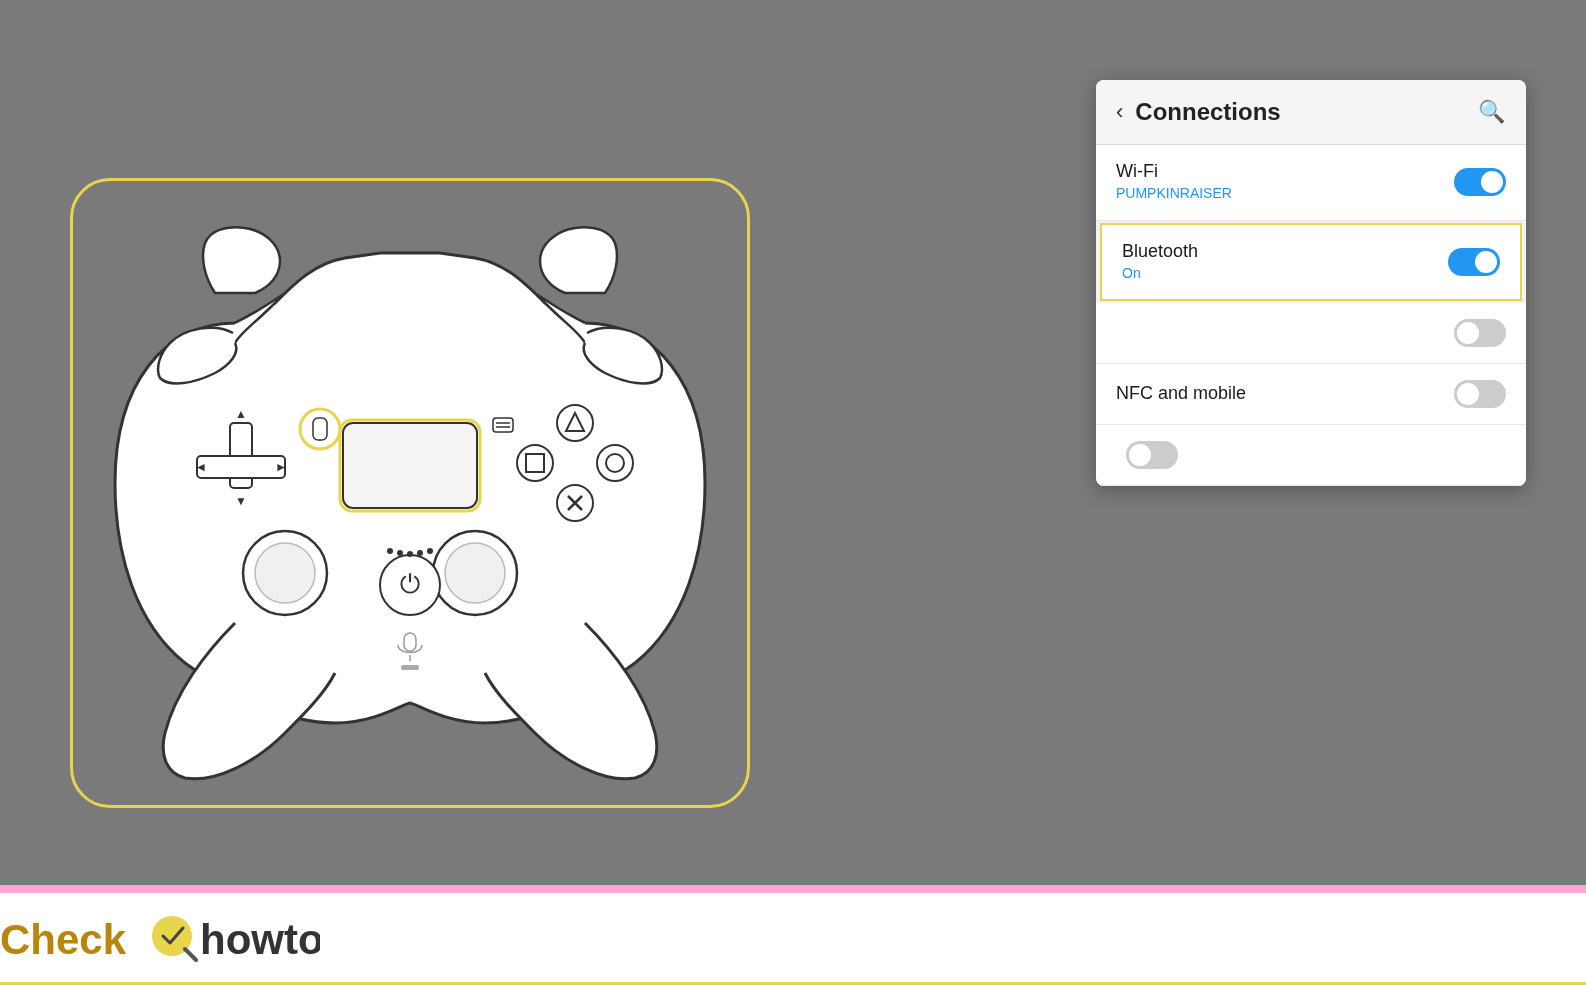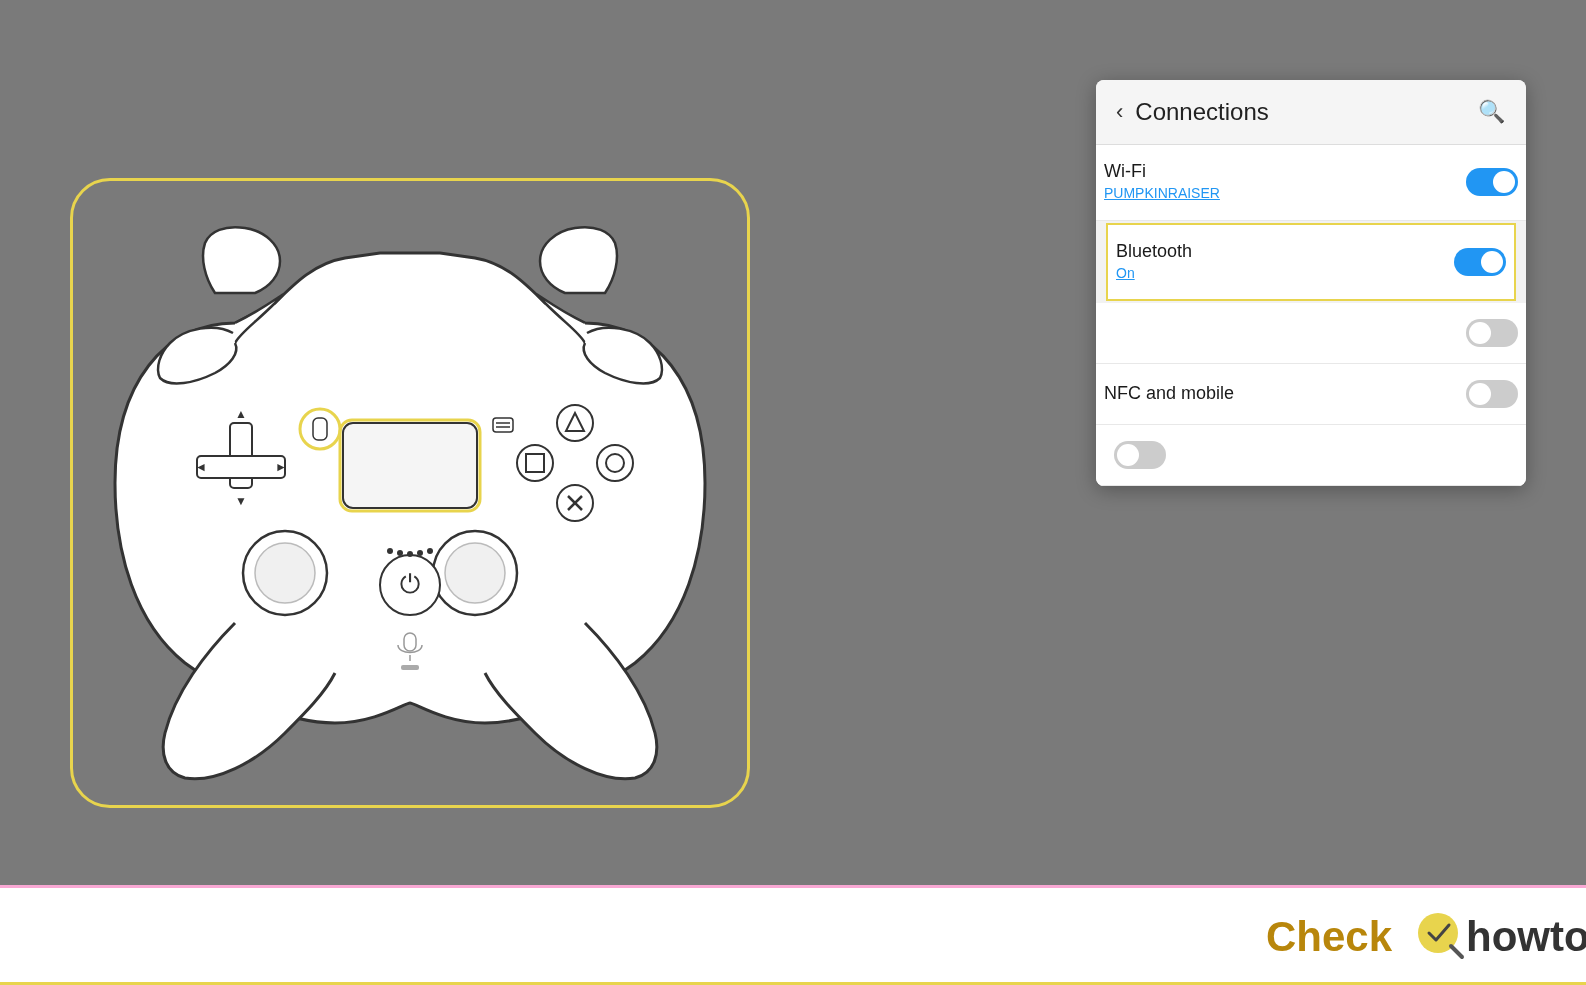--- a/index.html
+++ b/index.html
@@ -78,61 +78,60 @@
     }
 
     .back-icon {
       font-size: 22px;
       color: #333;
       cursor: pointer;
     }
 
     .panel-title {
       font-size: 24px;
-      font-weight: 400;
+      font-weight: 700;
       color: #222;
     }
 
     .search-icon {
       font-size: 22px;
       color: #333;
       cursor: pointer;
     }
 
     
     .settings-item {
       background: #fff;
-      padding: 16px 8px;
+      padding: 16px 20px;
       display: flex;
       align-items: center;
       border-bottom: 1px solid #e8e8e8;
     }
 
     .settings-item.highlighted {
       border: 2.5px solid #e8d44d;
-      margin: 2px 10px;
+      margin: 2px 4px;
     }
 
     .item-text {
       flex: 1;
     }
 
     .item-title {
       font-size: 18px;
       font-weight: 400;
       color: #1a1a1a;
       margin-bottom: 2px;
     }
 
     .item-subtitle {
       font-size: 13px;
       color: #888;
       line-height: 1.4;
       max-width: 300px;
-      text-decoration: underline;
     }
 
     .item-subtitle.blue {
       color: #2196F3;
       font-size: 14px;
     }
 
     
     .toggle {
       width: 52px;
@@ -171,25 +170,25 @@
     }
 
     
     .bottom-banner {
       position: absolute;
       bottom: 0;
       left: 0;
       right: 0;
       height: 100px;
       background: white;
-      border-top: 3px solid #f9a8d4;
+      border-top: 8px solid #f9a8d4;
       border-bottom: 3px solid #e8d44d;
       display: flex;
       align-items: center;
-      justify-content: flex-end;
+      justify-content: flex-start;
     }
 
     .logo-container {
       display: flex;
       align-items: center;
       gap: 0;
     }
   </style>
 </head>
 <body>

